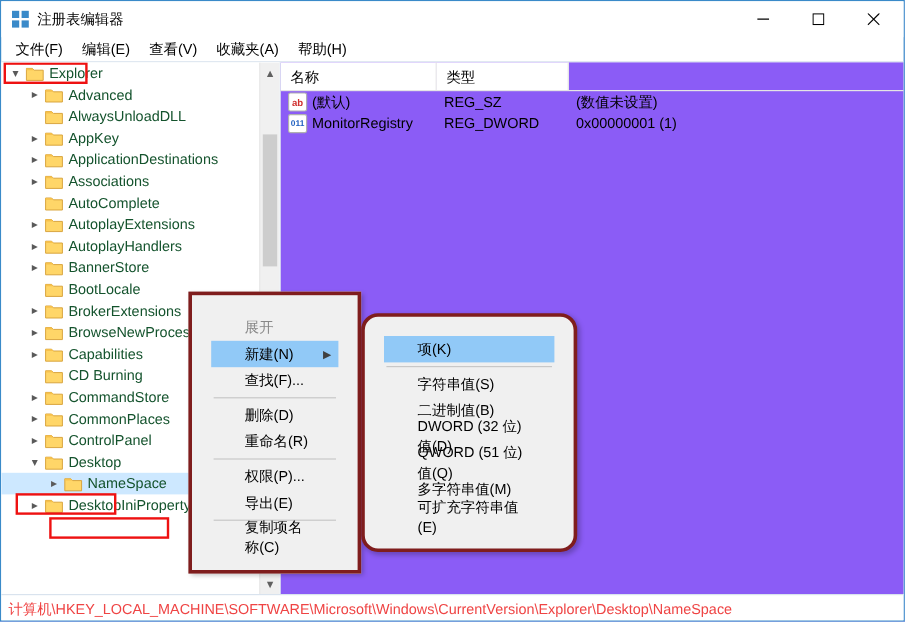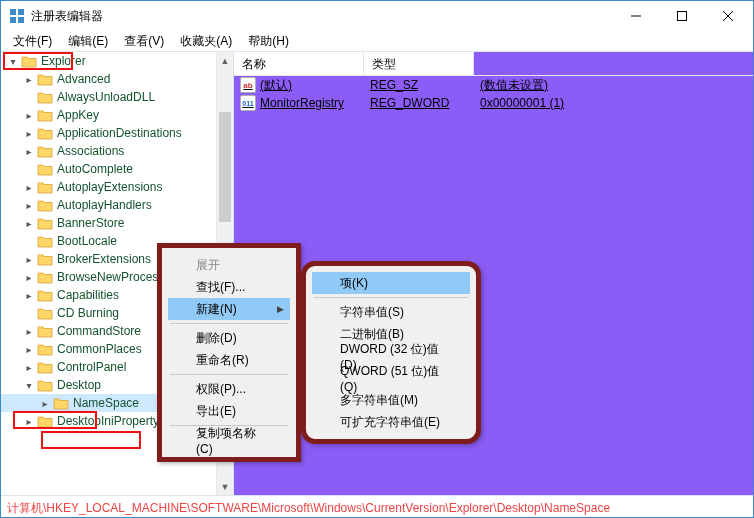--- a/index.html
+++ b/index.html
@@ -25,28 +25,28 @@
 .tree-row.selected { background: #cde8ff; }
 .hl-red { position: absolute; border: 2px solid #e11; pointer-events: none; }
 .scrollbar-v { position: absolute; right: 0; top: 0; bottom: 0; width: 17px; background: #f0f0f0; border-left: 1px solid #e8e8e8; }
 .scrollbar-v .arrow { height: 17px; display: flex; align-items: center; justify-content: center; color: #606060; font-size: 9px; }
 .scrollbar-v .thumb { position: absolute; left: 2px; right: 2px; top: 60px; height: 110px; background: #cdcdcd; }
 
 .listview { flex: 1; position: relative; background: #8b5cf6; }
 .list-header { height: 24px; display: flex; border-bottom: 1px solid #e5e5e5; }
 .list-header .col { padding: 4px 8px; border-right: 1px solid #e5e5e5; color: #000; background: #fff; }
 .list-row { height: 18px; display: flex; align-items: center; padding-left: 6px; }
-.list-row .cell { display: flex; align-items: center; text-decoration: underline; }
+.list-row .cell { display: flex; align-items: center; }
 .list-row .vicon { width: 16px; height: 16px; margin-right: 4px; display: inline-flex; align-items:center; justify-content:center; border:1px solid #b0b0b0; border-radius:2px; font-size:8px; font-weight:bold; }
 .vicon.ab { color: #d03030; background:#fff; }
 .vicon.dw { color: #2060c0; background:#fff; font-size:7px; }
 
 .statusbar { position: absolute; left: 0; right: 0; bottom: 0; height: 22px; border-top: 1px solid #d9e3ee; display: flex; align-items: flex-end; padding: 0 6px; background: #fff; color: #ef4444; white-space: nowrap; overflow: hidden; }
 
-.ctx-menu { position: absolute; background: #f0f0f0; border: 5px solid #7f1d1d; box-shadow: 2px 2px 4px rgba(0,0,0,0.25); padding: 6px; }
+.ctx-menu { position: absolute; background: #f0f0f0; border: 3px solid #7f1d1d; box-shadow: 2px 2px 4px rgba(0,0,0,0.25); padding: 16px; }
 .ctx-menu .item { height: 22px; display: flex; align-items: center; padding: 0 24px 0 28px; color: #000; position: relative; }
 .ctx-menu .item.disabled { color: #888; }
 .ctx-menu .item.highlight { background: #91c9f7; }
 .ctx-menu .item .arrow { position: absolute; right: 6px; font-size: 9px; color: #404040; }
 .ctx-menu .sep { height: 1px; background: #c8c8c8; margin: 3px 2px; }
 
 svg { display: block; }
 </style>
 </head>
 <body>
@@ -355,25 +355,25 @@
           <div class="cell" style="width:110px">REG_DWORD</div>
           <div class="cell">0x00000001 (1)</div>
         </div>
       </div>
   </div>
 
 </div>
 
 <div class="ctx-menu" style="left:156px; top:242px; width:144px;">
   <div class="item disabled">展开</div>
-  <div class="item">查找(F)...</div>
   <div class="item highlight">
       <span>新建(N)</span>
       <span class="arrow">▶</span>
     </div>
+  <div class="item">查找(F)...</div>
   <div class="sep"></div>
   <div class="item">删除(D)</div>
   <div class="item">重命名(R)</div>
   <div class="sep"></div>
   <div class="item">权限(P)...</div>
   <div class="item">导出(E)</div>
   <div class="sep"></div>
   <div class="item">复制项名称(C)</div>
 </div>
 

